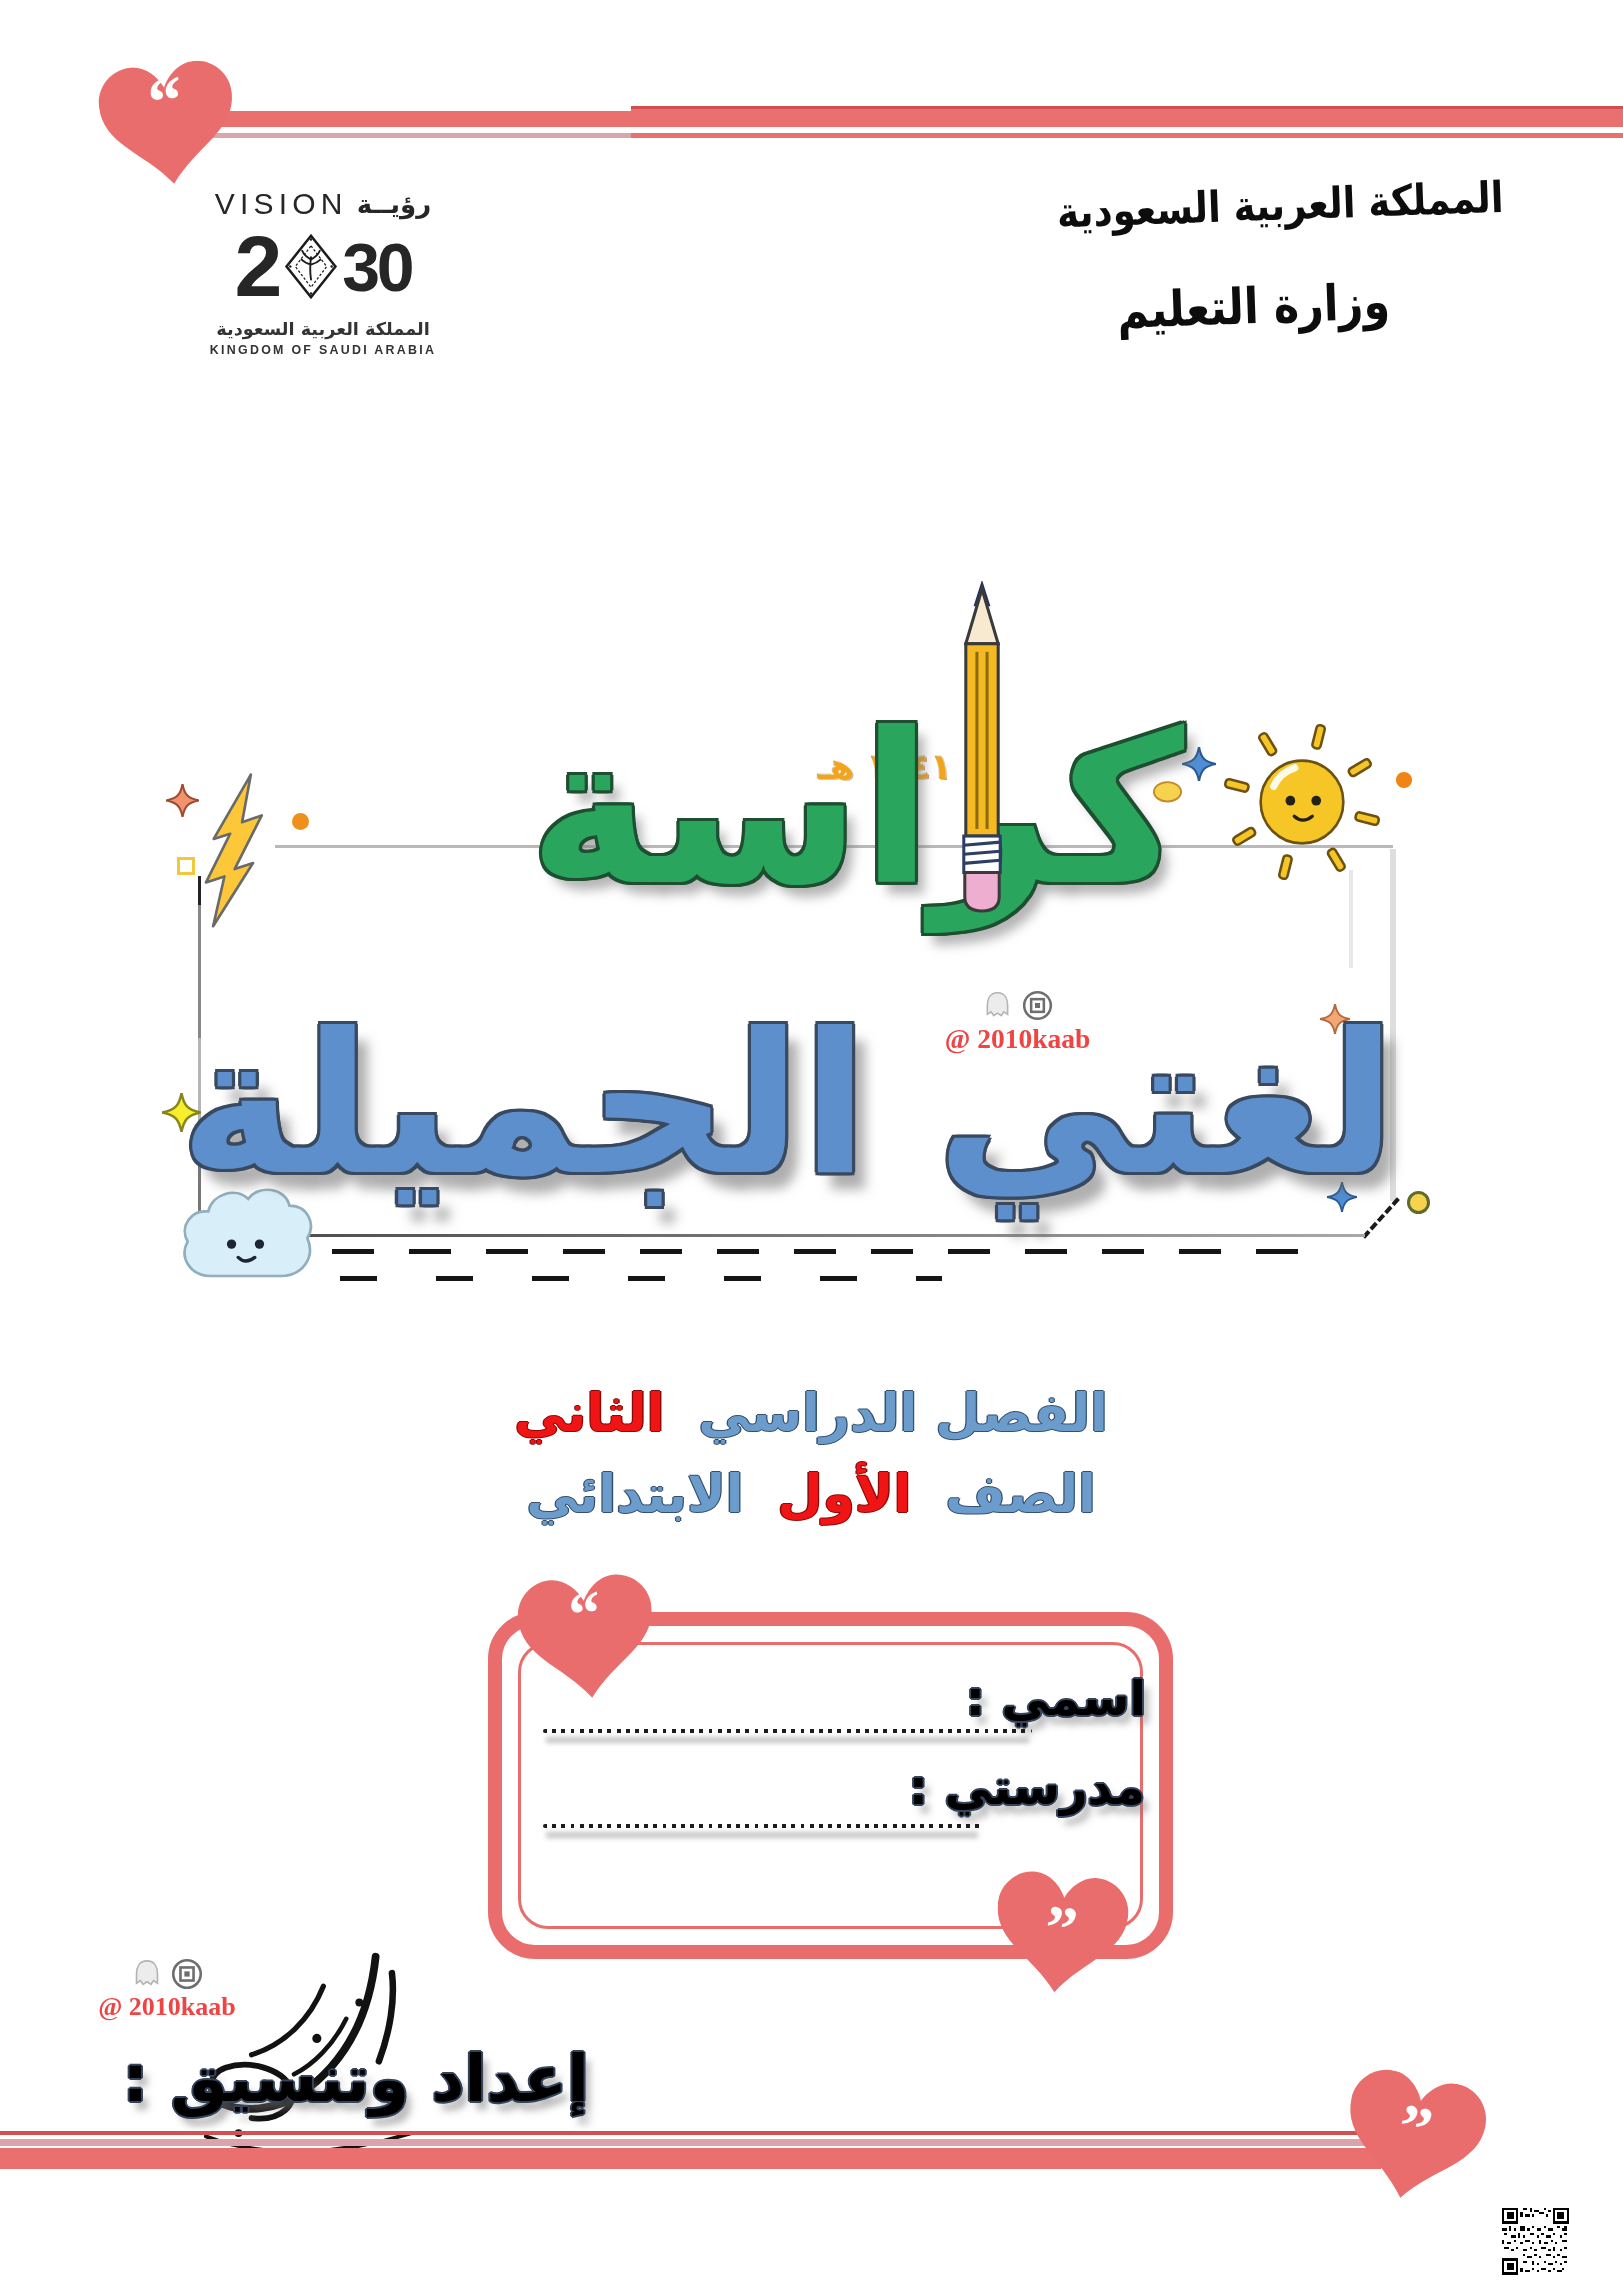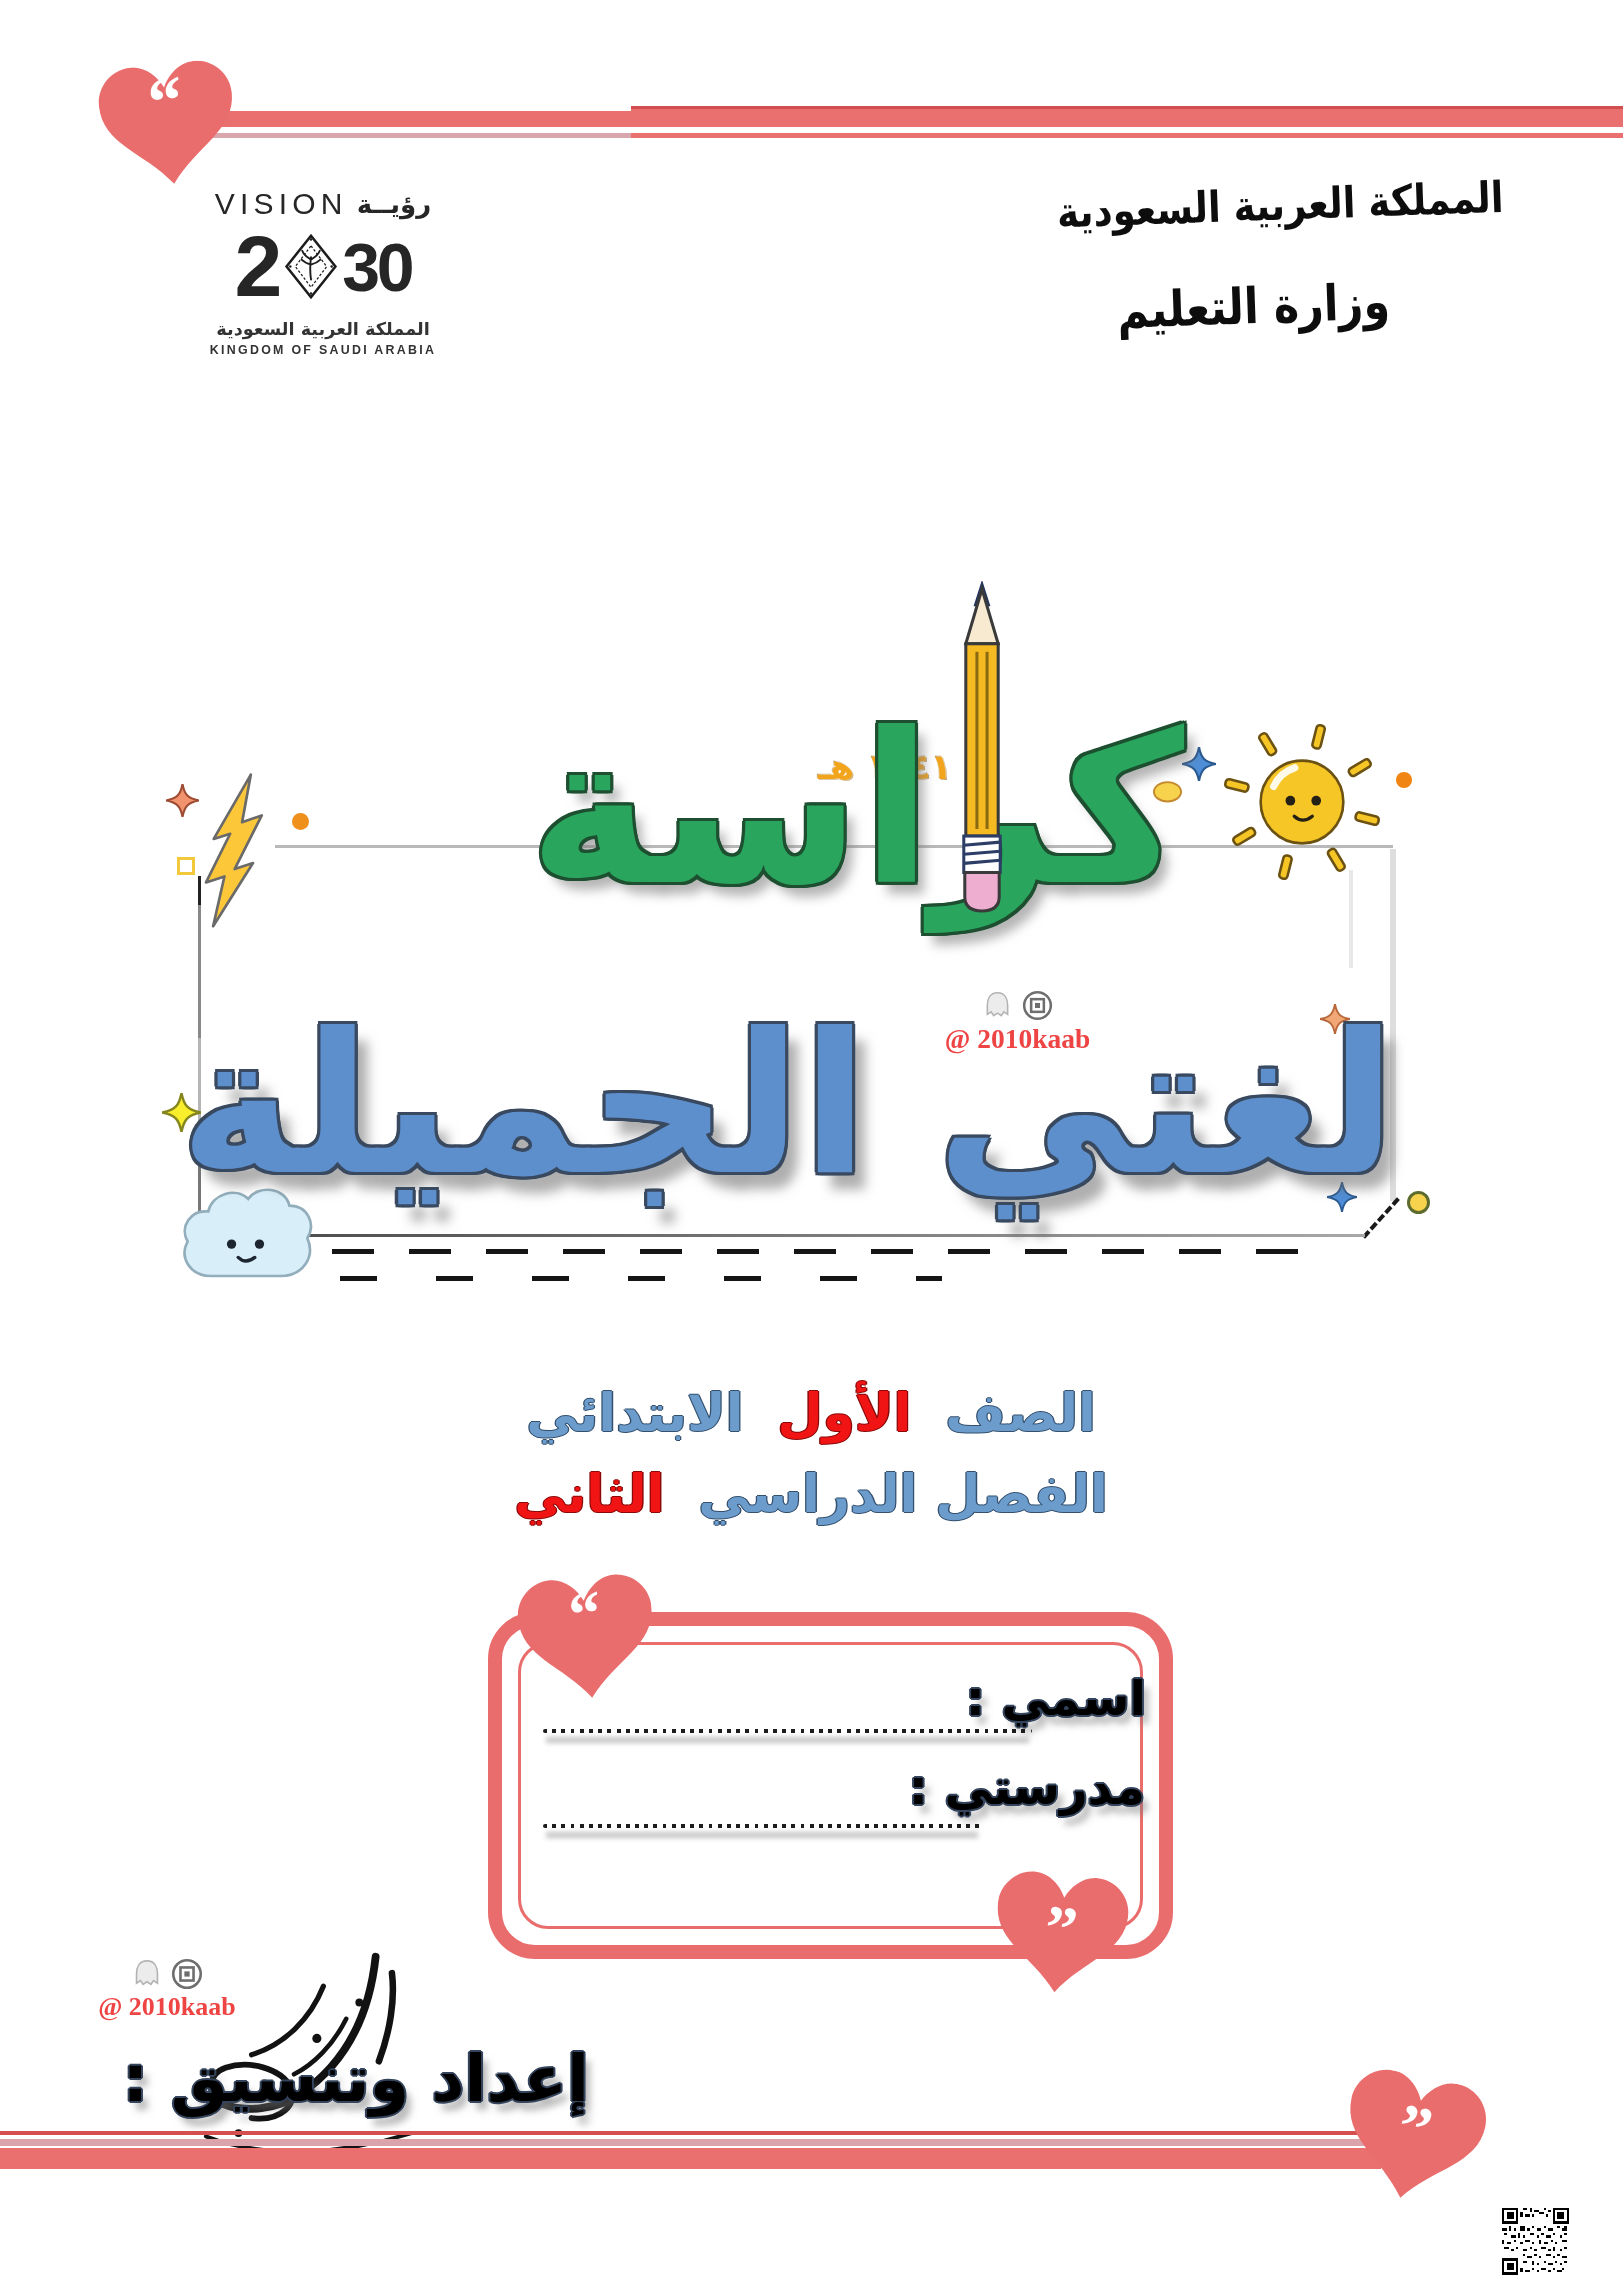--- a/index.html
+++ b/index.html
@@ -170,27 +170,27 @@
         <circle cx="26" cy="26" r="21" fill="none" stroke="#555" stroke-width="4"></circle>
         <rect x="16" y="16" width="20" height="20" fill="none" stroke="#555" stroke-width="4"></rect>
         <rect x="22" y="22" width="8" height="8" fill="#555"></rect>
       </svg>
     </div>
     <div class="wm-text" style="font-size:27.5px;margin-top:1.3px;">@ 2010kaab</div>
   </div>
 
   <div class="abs" style="left:484px;top:1373px;width:654px;text-align:center;direction:rtl;">
     <div class="class-line">
+      <span class="w-blue">الفصل الدراسي</span>
+      <span class="w-red">الثاني</span>
+    </div>
+    <div class="class-line">
       <span class="w-blue">الصف</span>
       <span class="w-red">الأول</span>
       <span class="w-blue">الابتدائي</span>
-    </div>
-    <div class="class-line">
-      <span class="w-blue">الفصل الدراسي</span>
-      <span class="w-red">الثاني</span>
     </div>
   </div>
 
   <div class="abs" style="left:488px;top:1612px;width:657px;height:319px;border:14.4px solid #ea6d6d;border-radius:47px;">
     <div class="abs" style="left:15.7px;top:15.7px;right:15.7px;bottom:15.7px;border:3.3px solid #ea6d6d;border-radius:30px;"></div>
   </div>
   <div class="abs" style="left:520px;top:1576px;width:134px;height:124px;transform:rotate(-5deg);z-index:3;">
     <svg viewBox="0 0 32 29" class="heart-svg">
       <path d="M23.6,0c-3.4,0-6.3,2.7-7.6,5.6C14.7,2.7,11.8,0,8.4,0C3.8,0,0,3.8,0,8.4c0,9.4,9.5,11.9,16,20.4c6.1-8.4,16-11.3,16-20.4C32,3.8,28.2,0,23.6,0z"></path>
     </svg>

